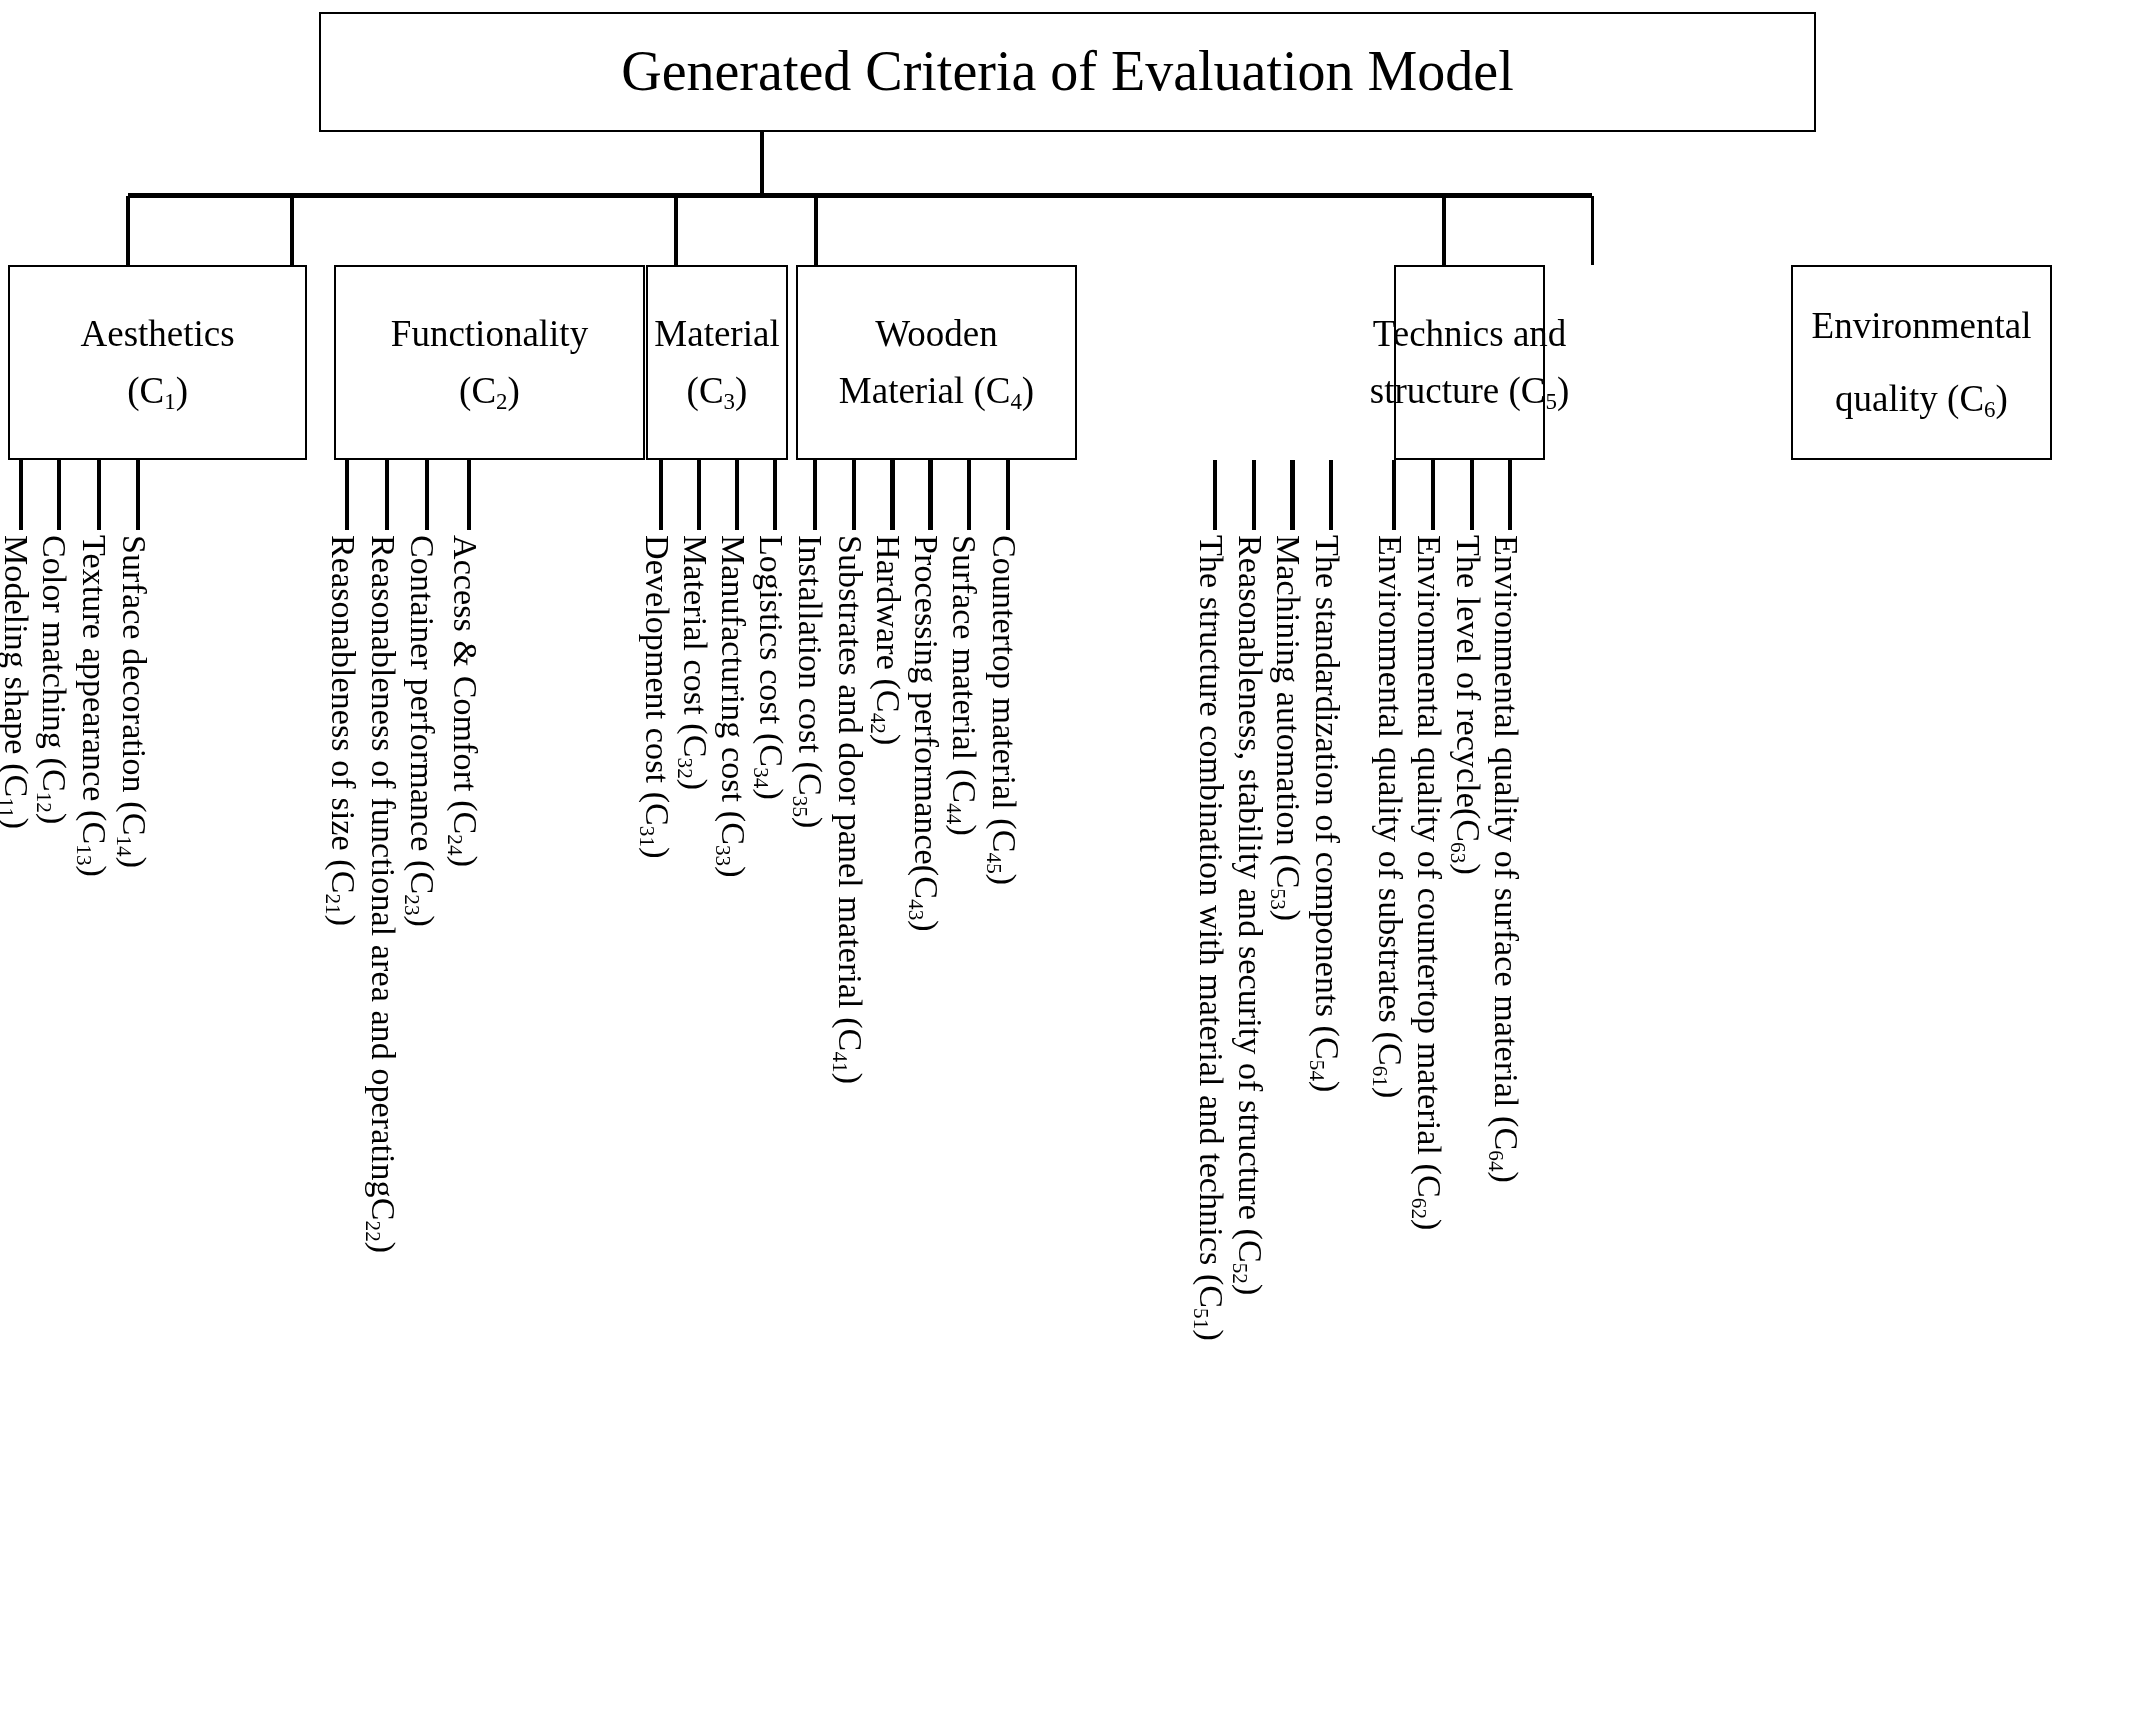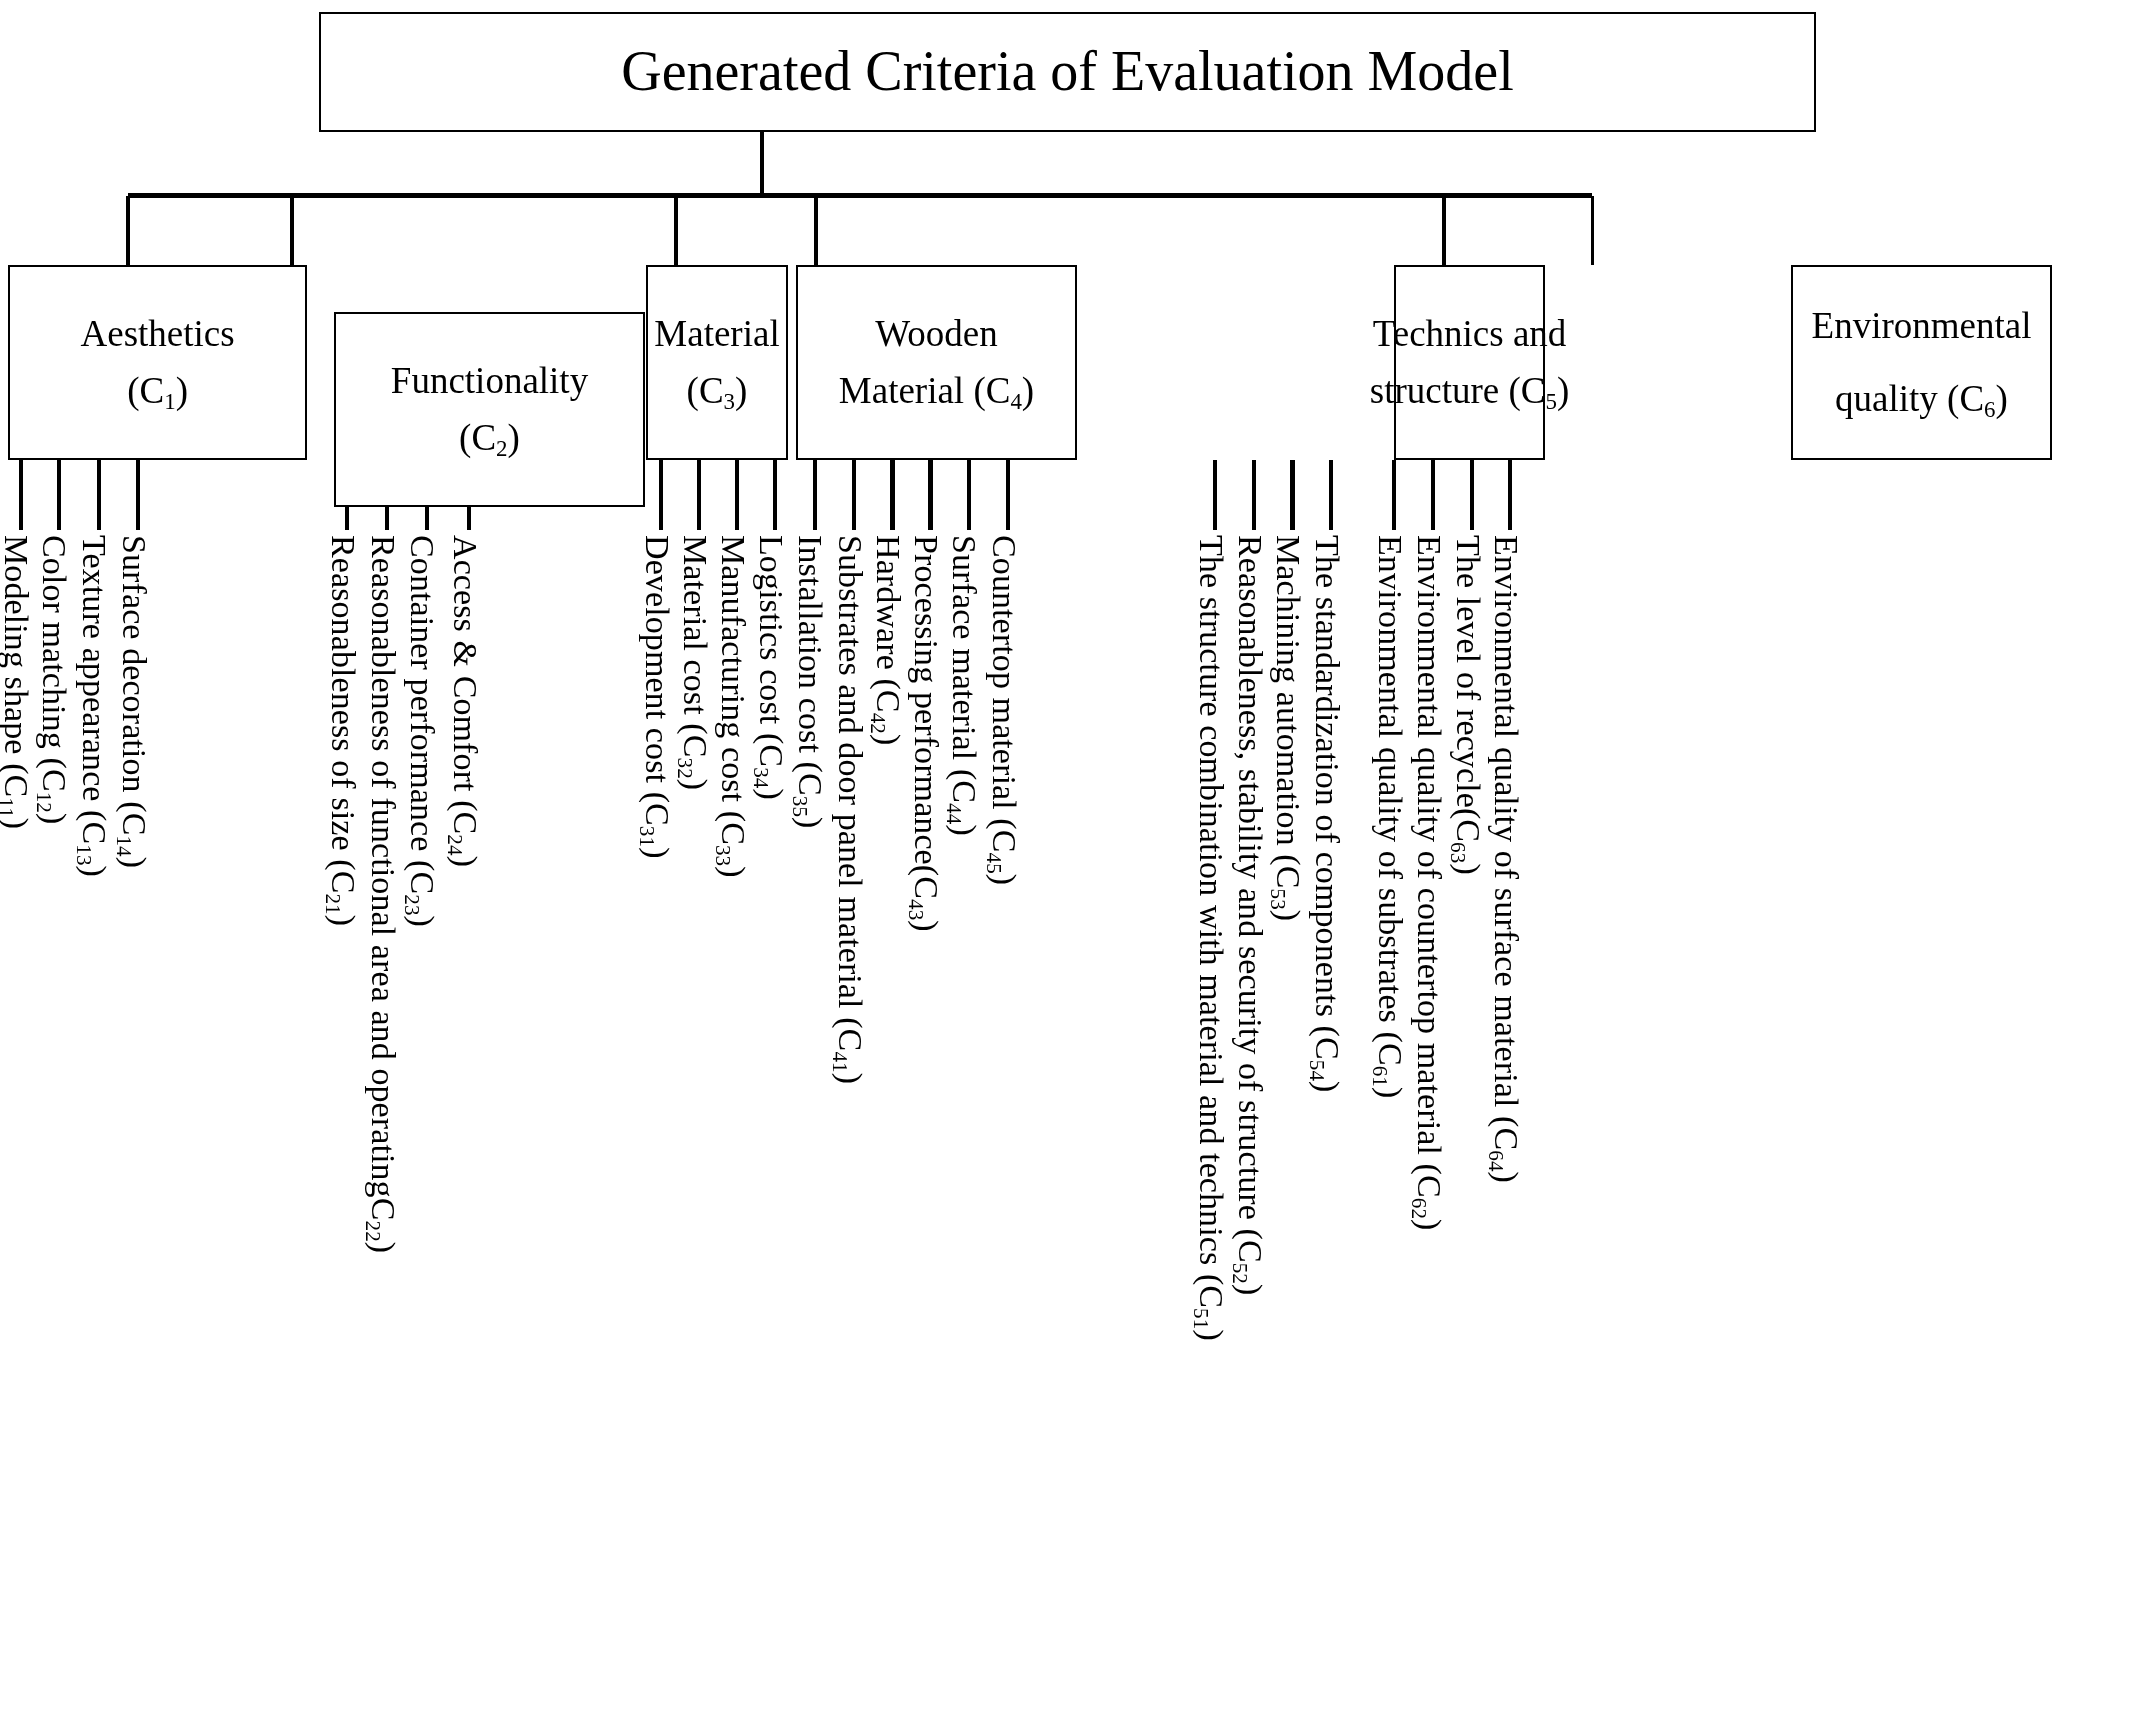--- a/index.html
+++ b/index.html
@@ -140,21 +140,21 @@
     </svg>
 
   <div class="node-box root-box">
     <span>Generated Criteria of Evaluation Model</span>
   </div>
 
   <div class="node-box crit-box cb1" style="left: 8.2px; width: 299px; padding-left: 8px;">
     <span class="cb-line">Aesthetics</span>
     <span class="cb-line"><span>(C</span><sub>1</sub><span>)</span></span>
   </div>
-  <div class="node-box crit-box cb2" style="left: 334px; width: 311px; margin-top: 47px;">
+  <div class="node-box crit-box cb2" style="left: 334px; width: 311px;">
     <span class="cb-line">Functionality</span>
     <span class="cb-line"><span>(C</span><sub>2</sub><span>)</span></span>
   </div>
   <div class="node-box crit-box cb3" style="left: 646px; width: 142px;">
     <span class="cb-line">Material</span>
     <span class="cb-line"><span>(C</span><sub>3</sub><span>)</span></span>
   </div>
   <div class="node-box crit-box cb4" style="left: 796px; width: 281px;">
     <span class="cb-line">Wooden</span>
     <span class="cb-line"><span>Material (C</span><sub>4</sub><span>)</span></span>

